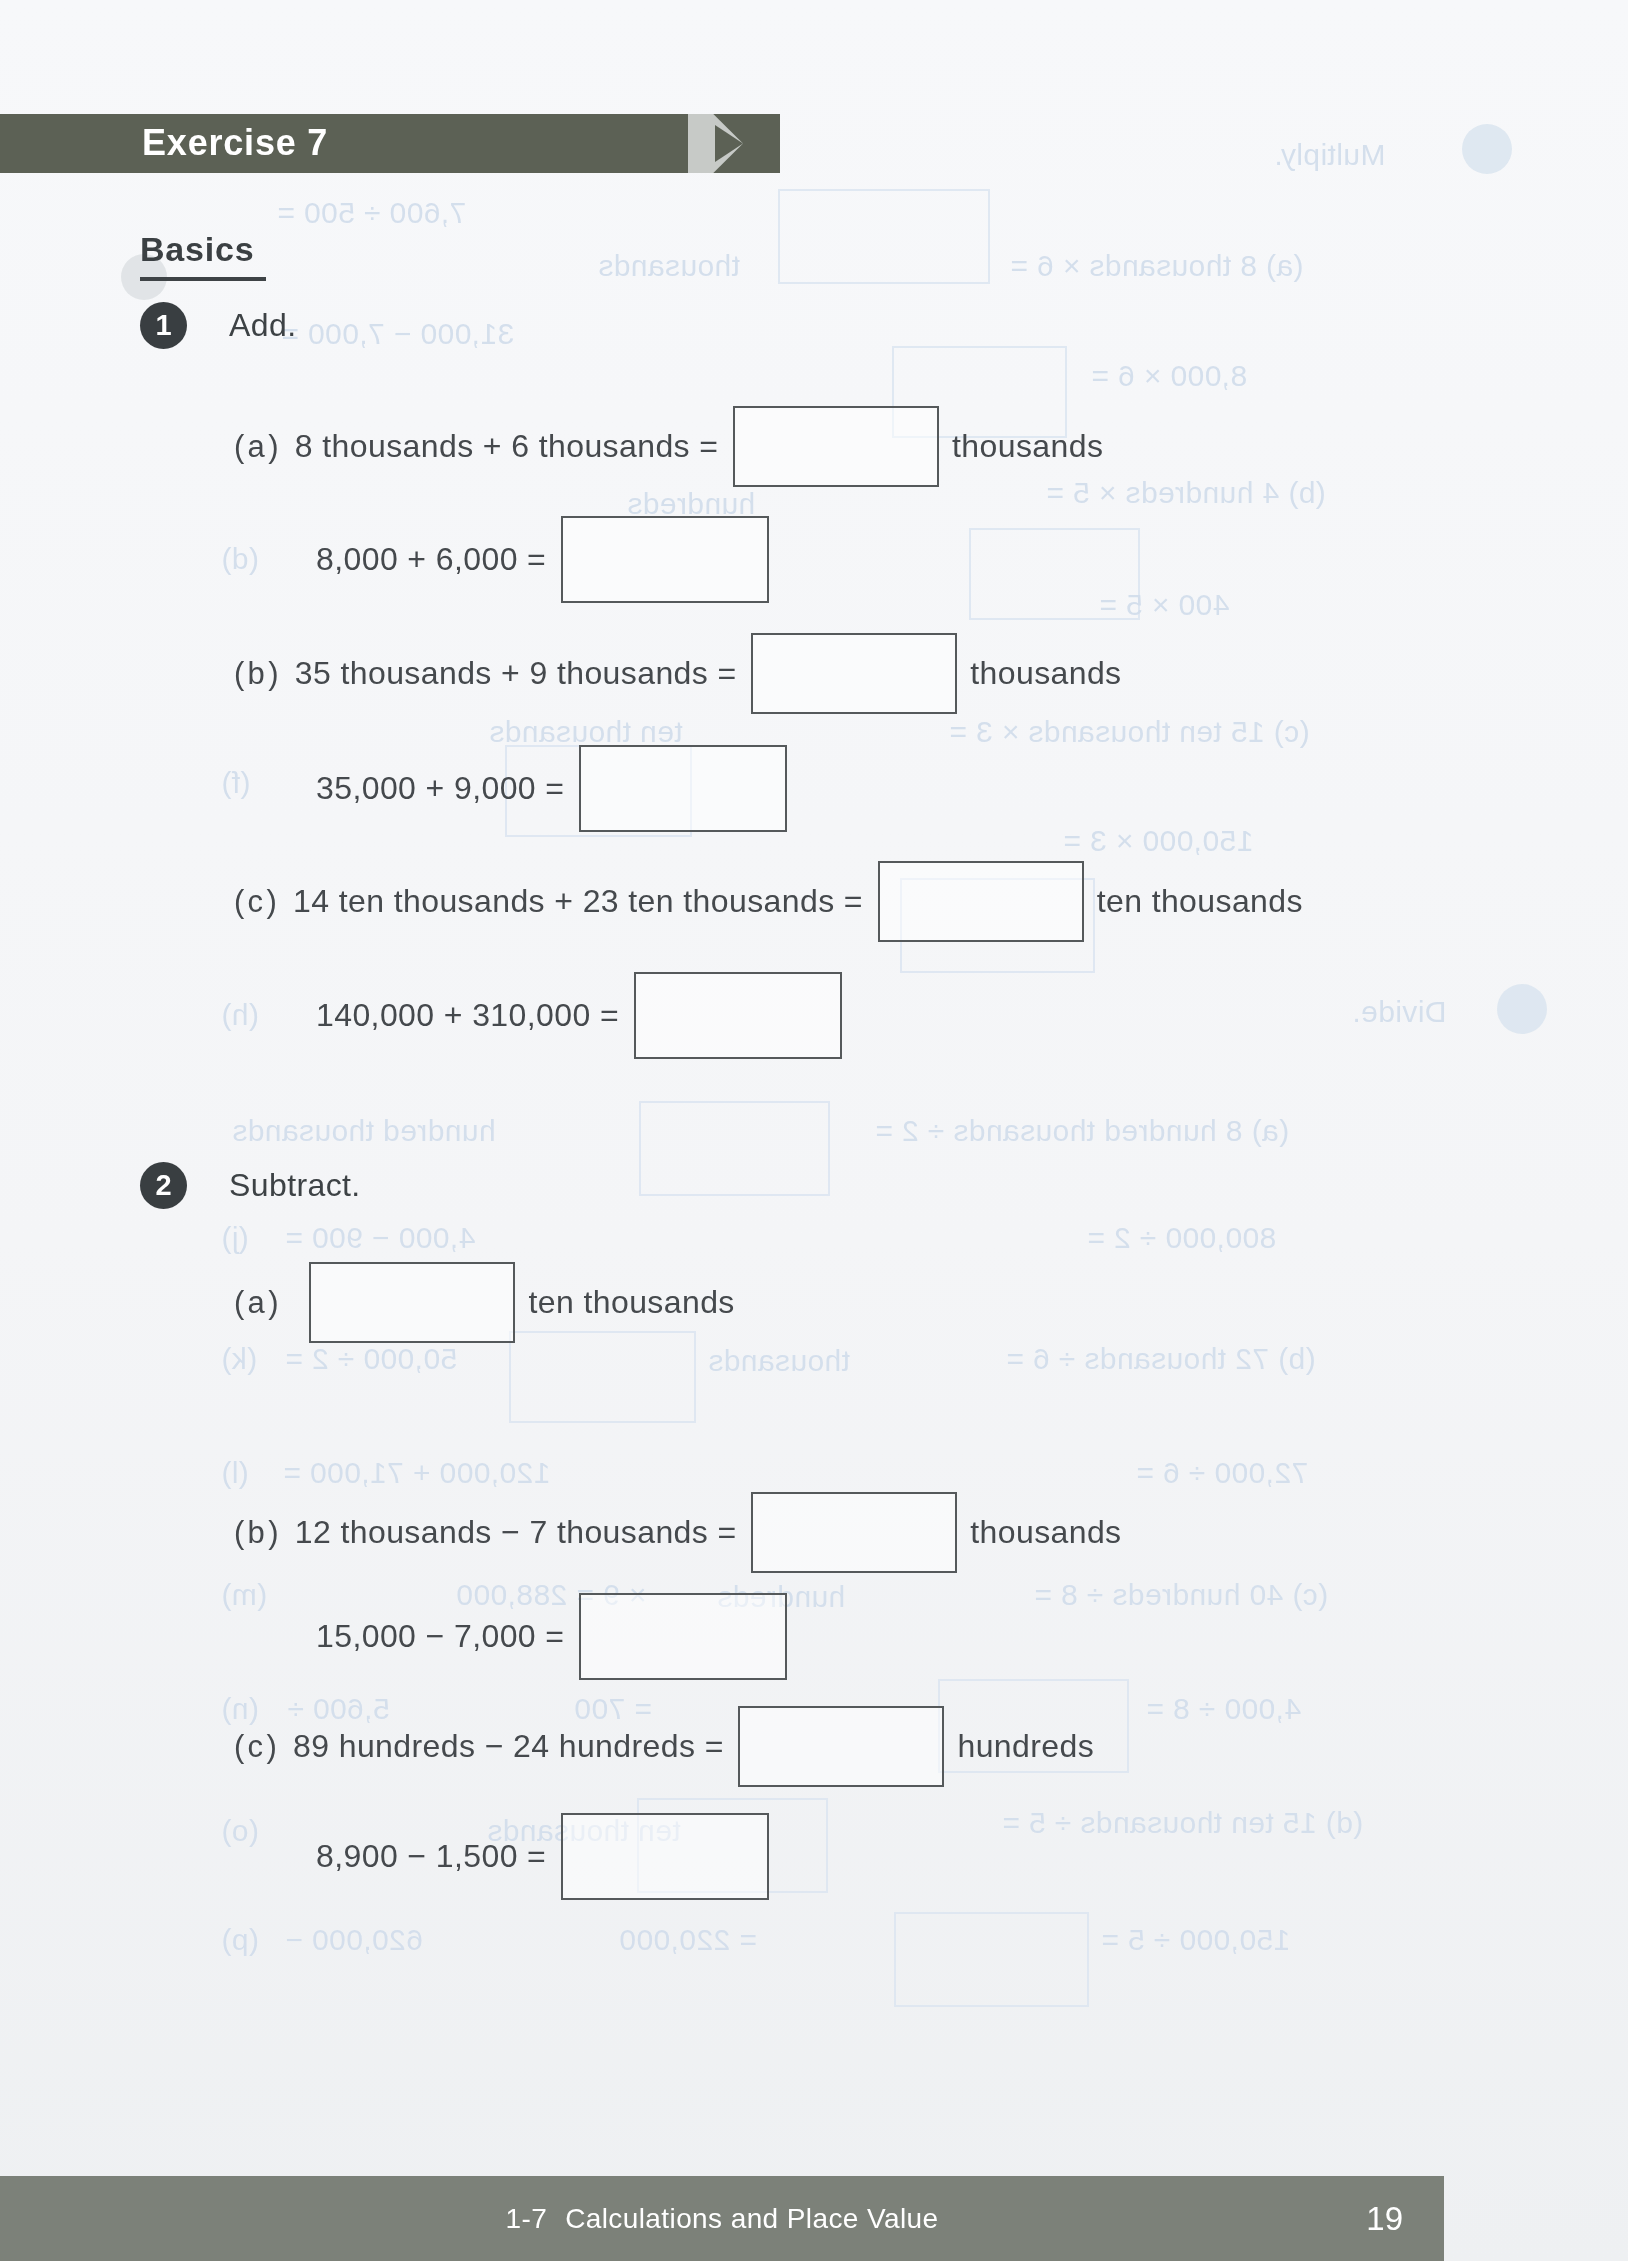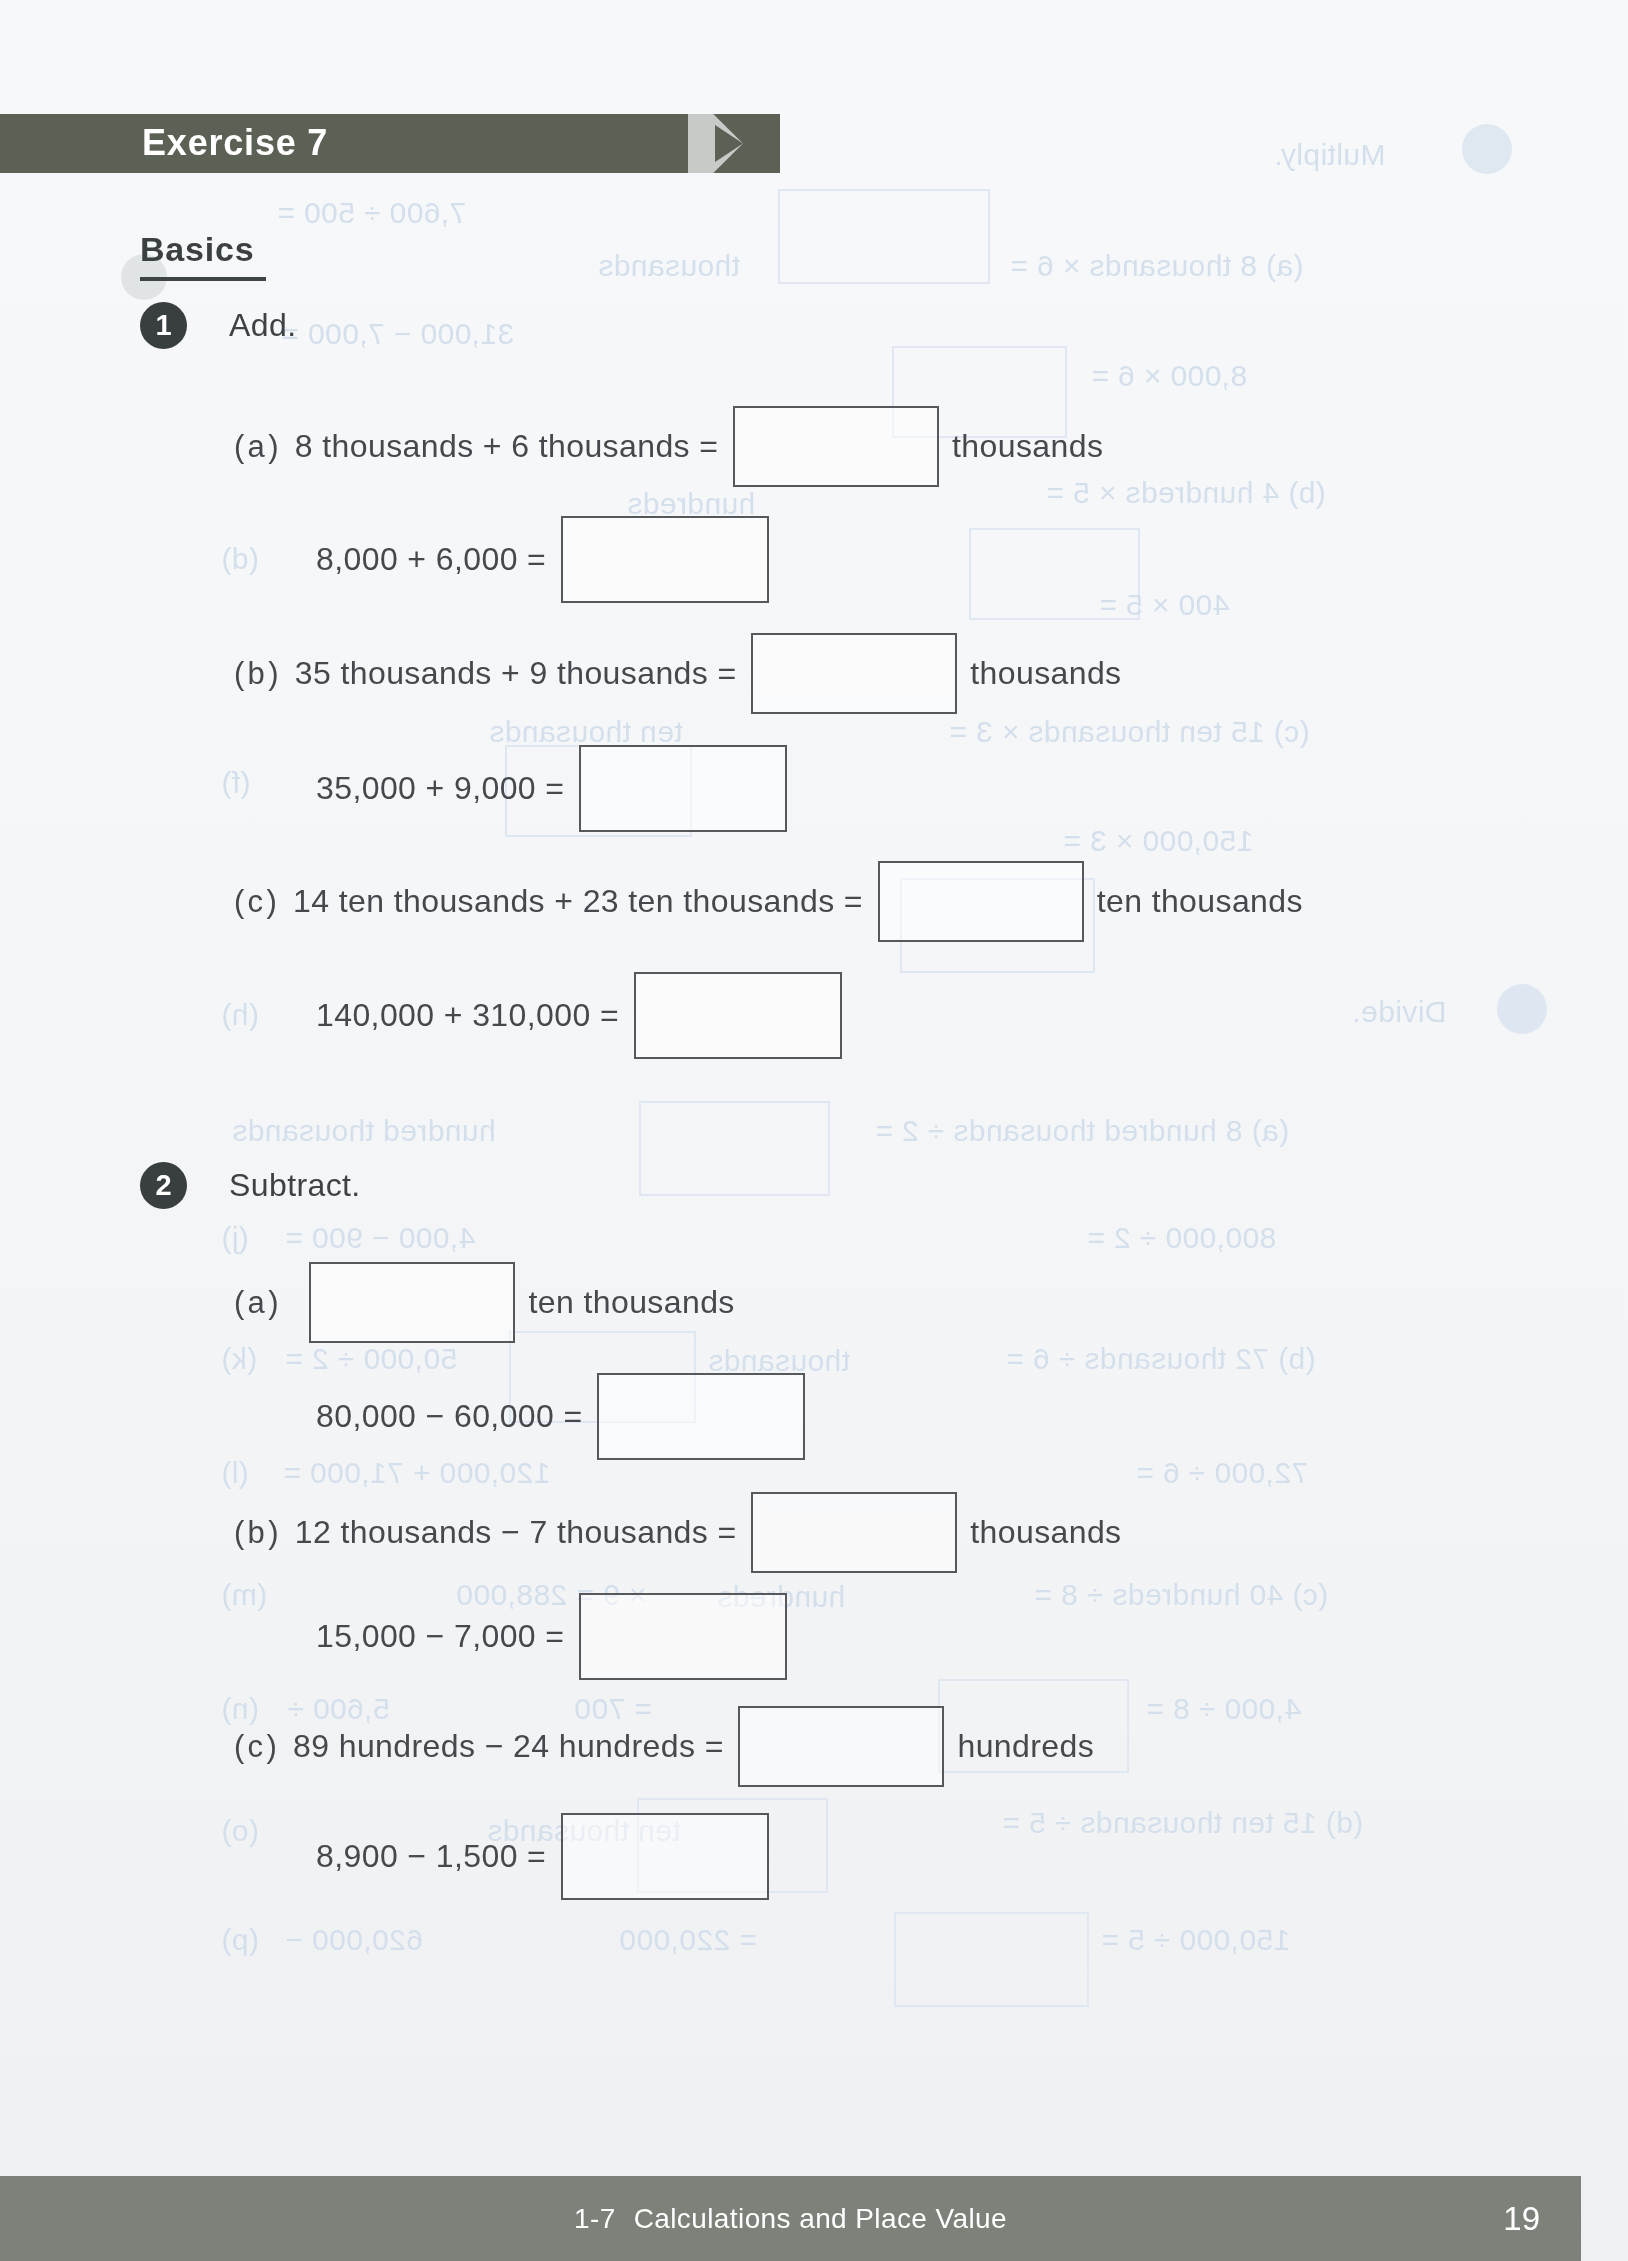--- a/index.html
+++ b/index.html
@@ -52,21 +52,21 @@
   .part-label{font-size:31px;color:#45494d;letter-spacing:3.3px;margin-right:13px;white-space:nowrap;}
   .eq{font-size:32px;color:#45494d;letter-spacing:0.4px;white-space:nowrap;}
   .answer-box{
     width:202px;height:77px;flex:none;
     border:2.4px solid #55595b;background:rgba(255,255,255,.5);
     margin-left:14.7px;margin-right:13px;
   }
   .answer-box.standalone{width:204px;height:83px;}
   
   .footer{
-    position:absolute;left:0;top:2176px;width:1581px;height:85px;
+    position:absolute;left:0;top:2176px;width:1444px;height:85px;
     background:#7c8179;z-index:2;display:flex;align-items:center;justify-content:center;
   }
   .footer-center{font-size:28px;color:#ffffff;letter-spacing:0.4px;}
   .footer-ref{margin-right:18px;}
   .footer-page{
     position:absolute;right:41px;top:0;line-height:85px;
     font-size:33px;color:#ffffff;
   }
 </style>
 </head>
@@ -182,24 +182,20 @@
   <div class="row instruction" style="top:1162px;left:140px;">
     <span class="badge">2</span>
     <span class="instr">Subtract.</span>
   </div>
 
   <div class="row" style="top:1262px;left:234px;">
     <span class="part-label">(a)</span>
     <span class="answer-box"></span>
     <span class="eq">ten thousands</span>
   </div>
-  <div class="row" style="top:1376px;left:316px;">
-    <span class="eq">80,000 − 60,000 =</span>
-    <span class="answer-box standalone"></span>
-  </div>
 
   <div class="row" style="top:1492px;left:234px;">
     <span class="part-label">(b)</span>
     <span class="eq">12 thousands − 7 thousands =</span>
     <span class="answer-box"></span>
     <span class="eq">thousands</span>
   </div>
   <div class="row" style="top:1596px;left:316px;">
     <span class="eq">15,000 − 7,000 =</span>
     <span class="answer-box standalone"></span>

